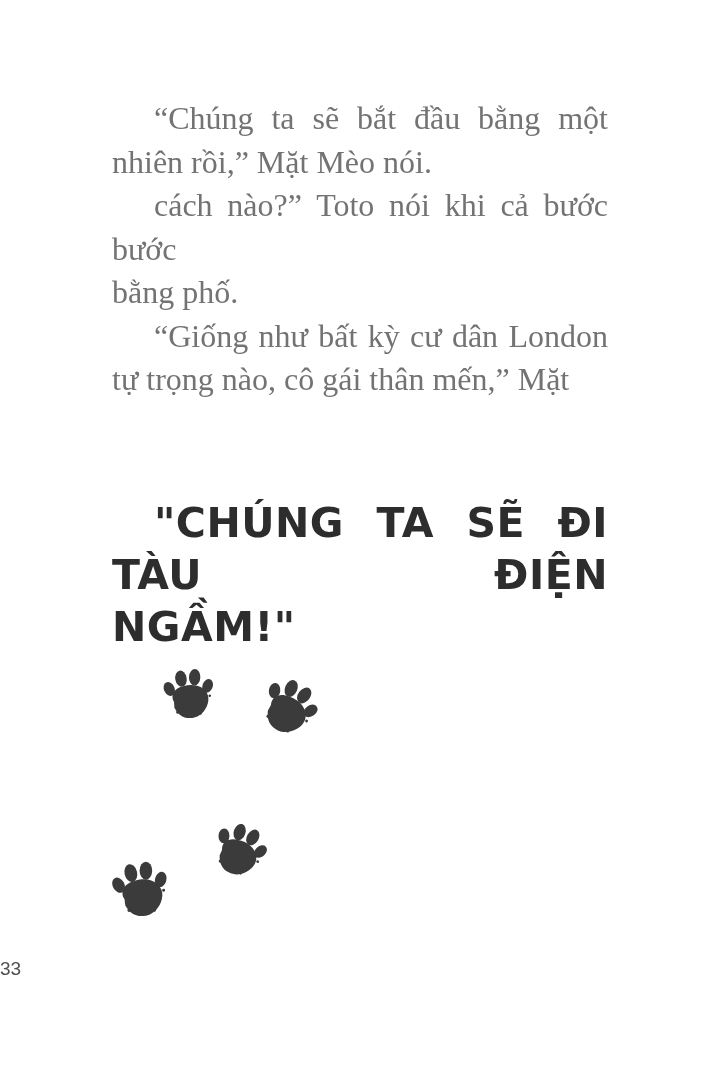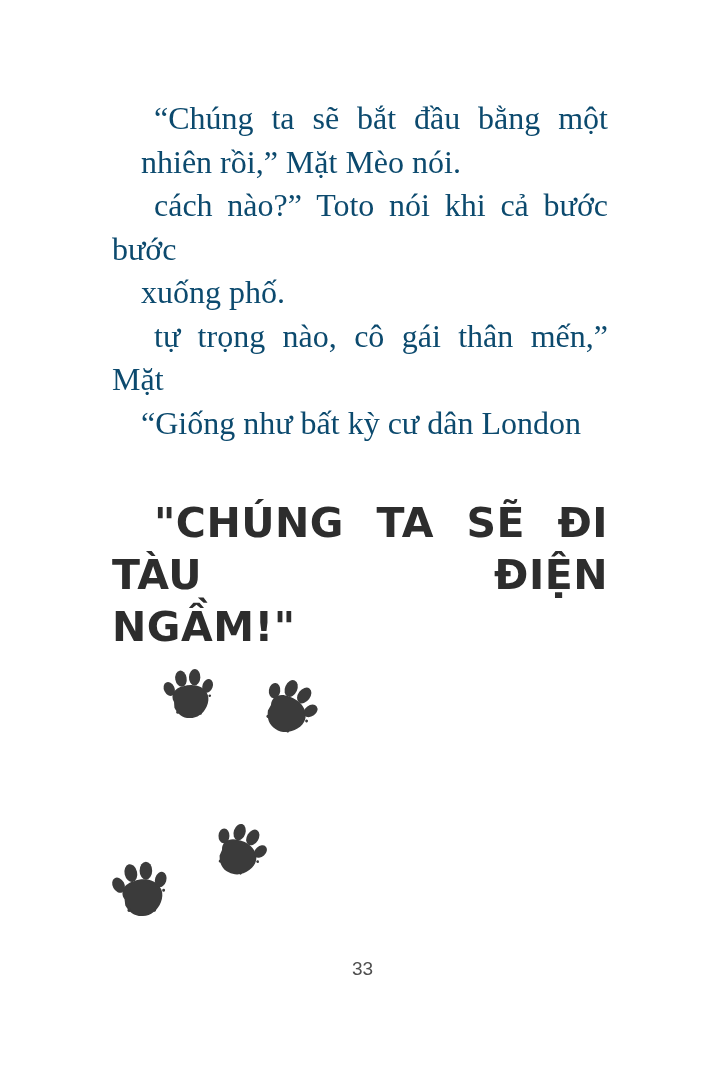--- a/index.html
+++ b/index.html
@@ -21,31 +21,30 @@
     top: 97px;
     width: 496px;
   }
   .para {
     margin: 0;
   }
   .body-line {
     font-family: "Liberation Serif", serif;
     font-size: 32px;
     line-height: 43.5px;
-    color: #0c4a6e;
+    color: #737373;
     text-align: justify;
     text-align-last: justify;
     white-space: normal;
   }
   .para .body-line:first-child {
     text-indent: 42px;
   }
   .para .body-line:last-child {
     text-align-last: left;
-    margin-left: 29px;
   }
   .headline {
     position: absolute;
     left: 112px;
     top: 497px;
     width: 496px;
     font-family: "DejaVu Sans", sans-serif;
     font-weight: 700;
     font-size: 41px;
     line-height: 52px;
@@ -68,43 +67,42 @@
     top: 0;
     width: 725px;
     height: 1066px;
     pointer-events: none;
   }
   .page-number {
     position: absolute;
     left: 0;
     top: 958px;
     width: 725px;
-    text-align: center;
     font-family: "Liberation Sans", sans-serif;
     font-size: 19px;
     color: #4f4f4f;
   }
 </style>
 </head>
 <body>
 
 <div class="page">
 
   <div class="text-block">
     <div class="para">
       <div class="body-line">“Chúng ta sẽ bắt đầu bằng một</div>
       <div class="body-line">nhiên rồi,” Mặt Mèo nói.</div>
     </div>
     <div class="para">
       <div class="body-line">cách nào?” Toto nói khi cả bước bước</div>
-      <div class="body-line">xuống phố.</div>
+      <div class="body-line">bằng phố.</div>
     </div>
     <div class="para">
+      <div class="body-line">“Giống như bất kỳ cư dân London</div>
       <div class="body-line">tự trọng nào, cô gái thân mến,” Mặt</div>
-      <div class="body-line">“Giống như bất kỳ cư dân London</div>
     </div>
   </div>
 
   <div class="headline">
     <div class="headline-line first">"CHÚNG TA SẼ ĐI TÀU ĐIỆN</div>
     <div class="headline-line last">NGẦM!"</div>
   </div>
 
   <svg class="paw-layer" viewBox="0 0 725 1066" xmlns="http://www.w3.org/2000/svg" aria-hidden="true">
     <defs>

